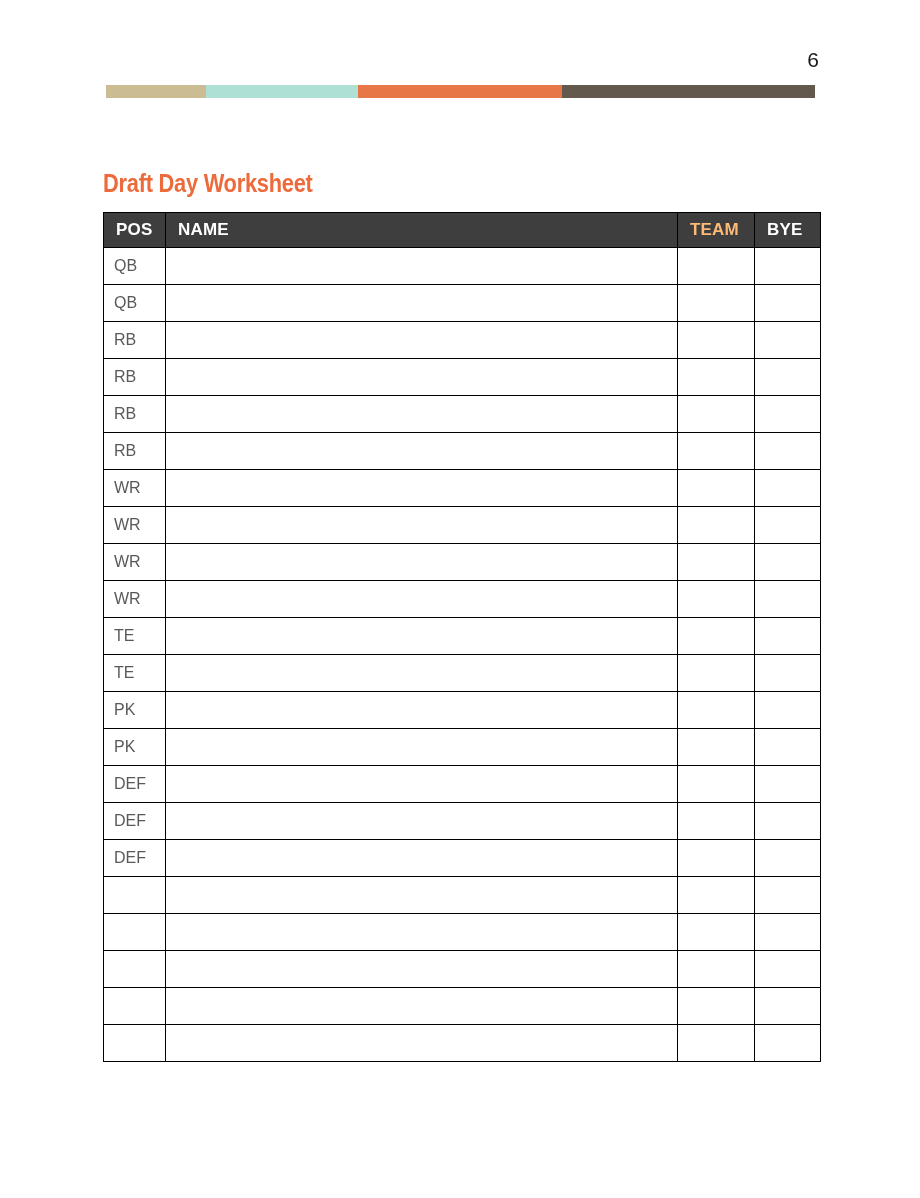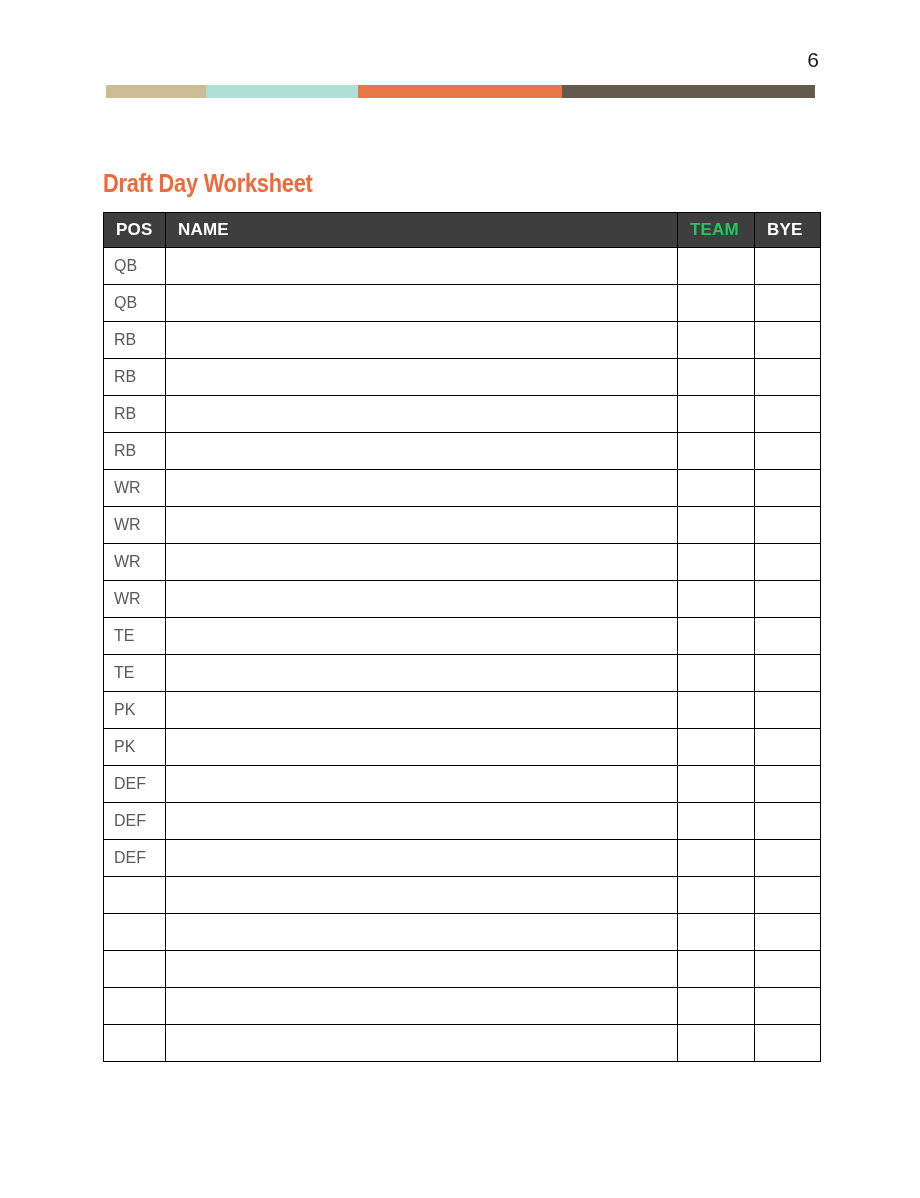--- a/index.html
+++ b/index.html
@@ -95,21 +95,21 @@
     <colgroup>
       <col style="width: 62px;">
       <col style="width: 512px;">
       <col style="width: 77px;">
       <col style="width: 66px;">
     </colgroup>
     <thead>
       <tr>
         <th style="background: rgb(62, 62, 62); color: rgb(255, 255, 255); border-color: rgb(0, 0, 0);">POS</th>
         <th style="background: rgb(62, 62, 62); color: rgb(255, 255, 255); border-color: rgb(0, 0, 0);">NAME</th>
-        <th style="background: rgb(62, 62, 62); color: #22c55e; border-color: rgb(0, 0, 0);">TEAM</th>
+        <th style="background: rgb(62, 62, 62); color: #fdba74; border-color: rgb(0, 0, 0);">TEAM</th>
         <th style="background: rgb(62, 62, 62); color: rgb(255, 255, 255); border-color: rgb(0, 0, 0);">BYE</th>
       </tr>
     </thead>
     <tbody>
         <tr>
           <td style="border-color: rgb(0, 0, 0); color: rgb(89, 89, 89);">QB</td>
           <td style="border-color: rgb(0, 0, 0);"></td>
           <td style="border-color: rgb(0, 0, 0);"></td>
           <td style="border-color: rgb(0, 0, 0);"></td>
         </tr>

